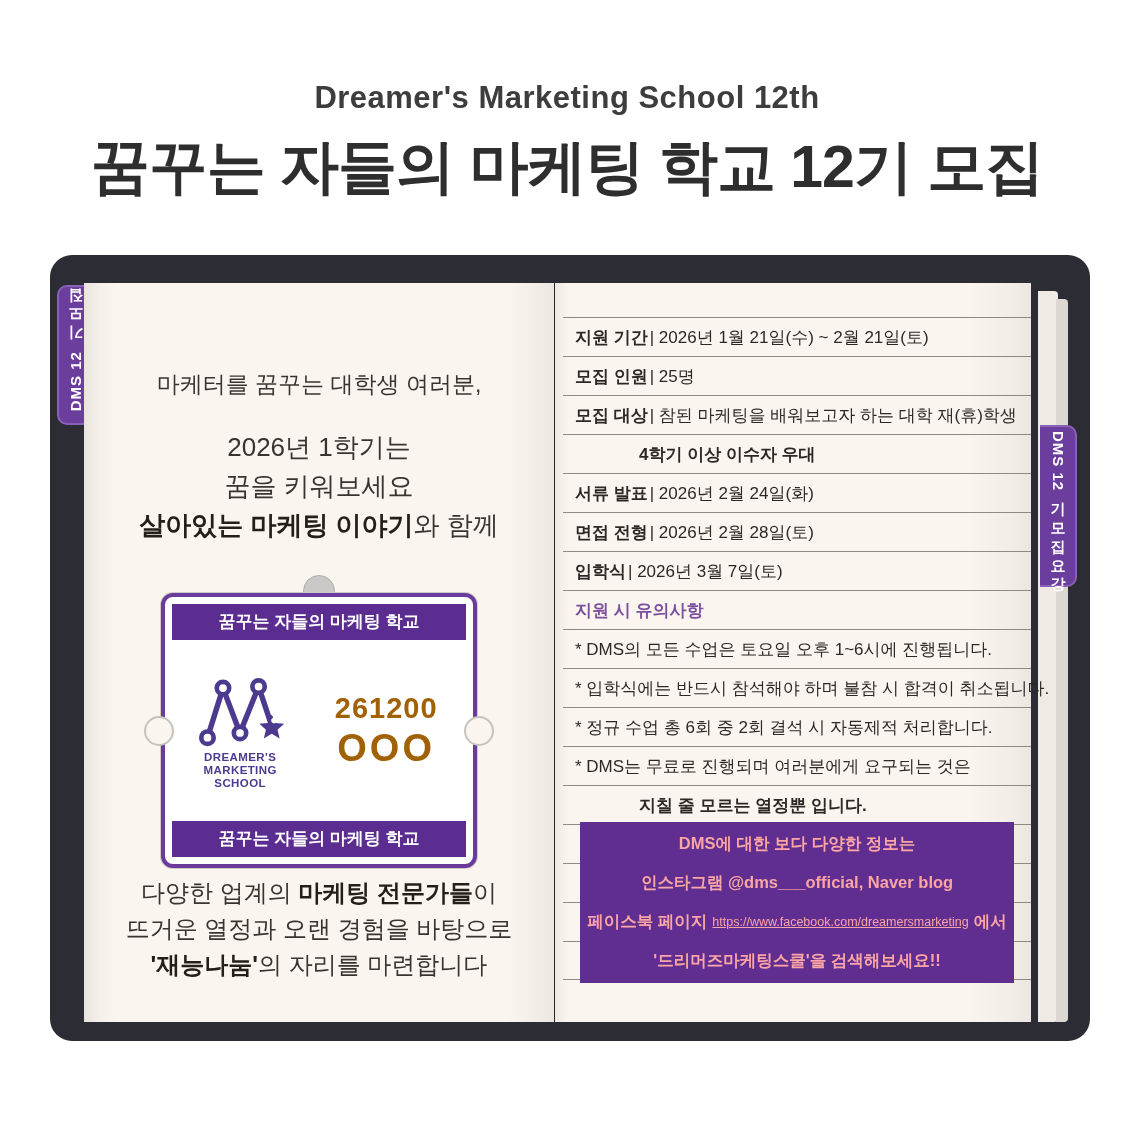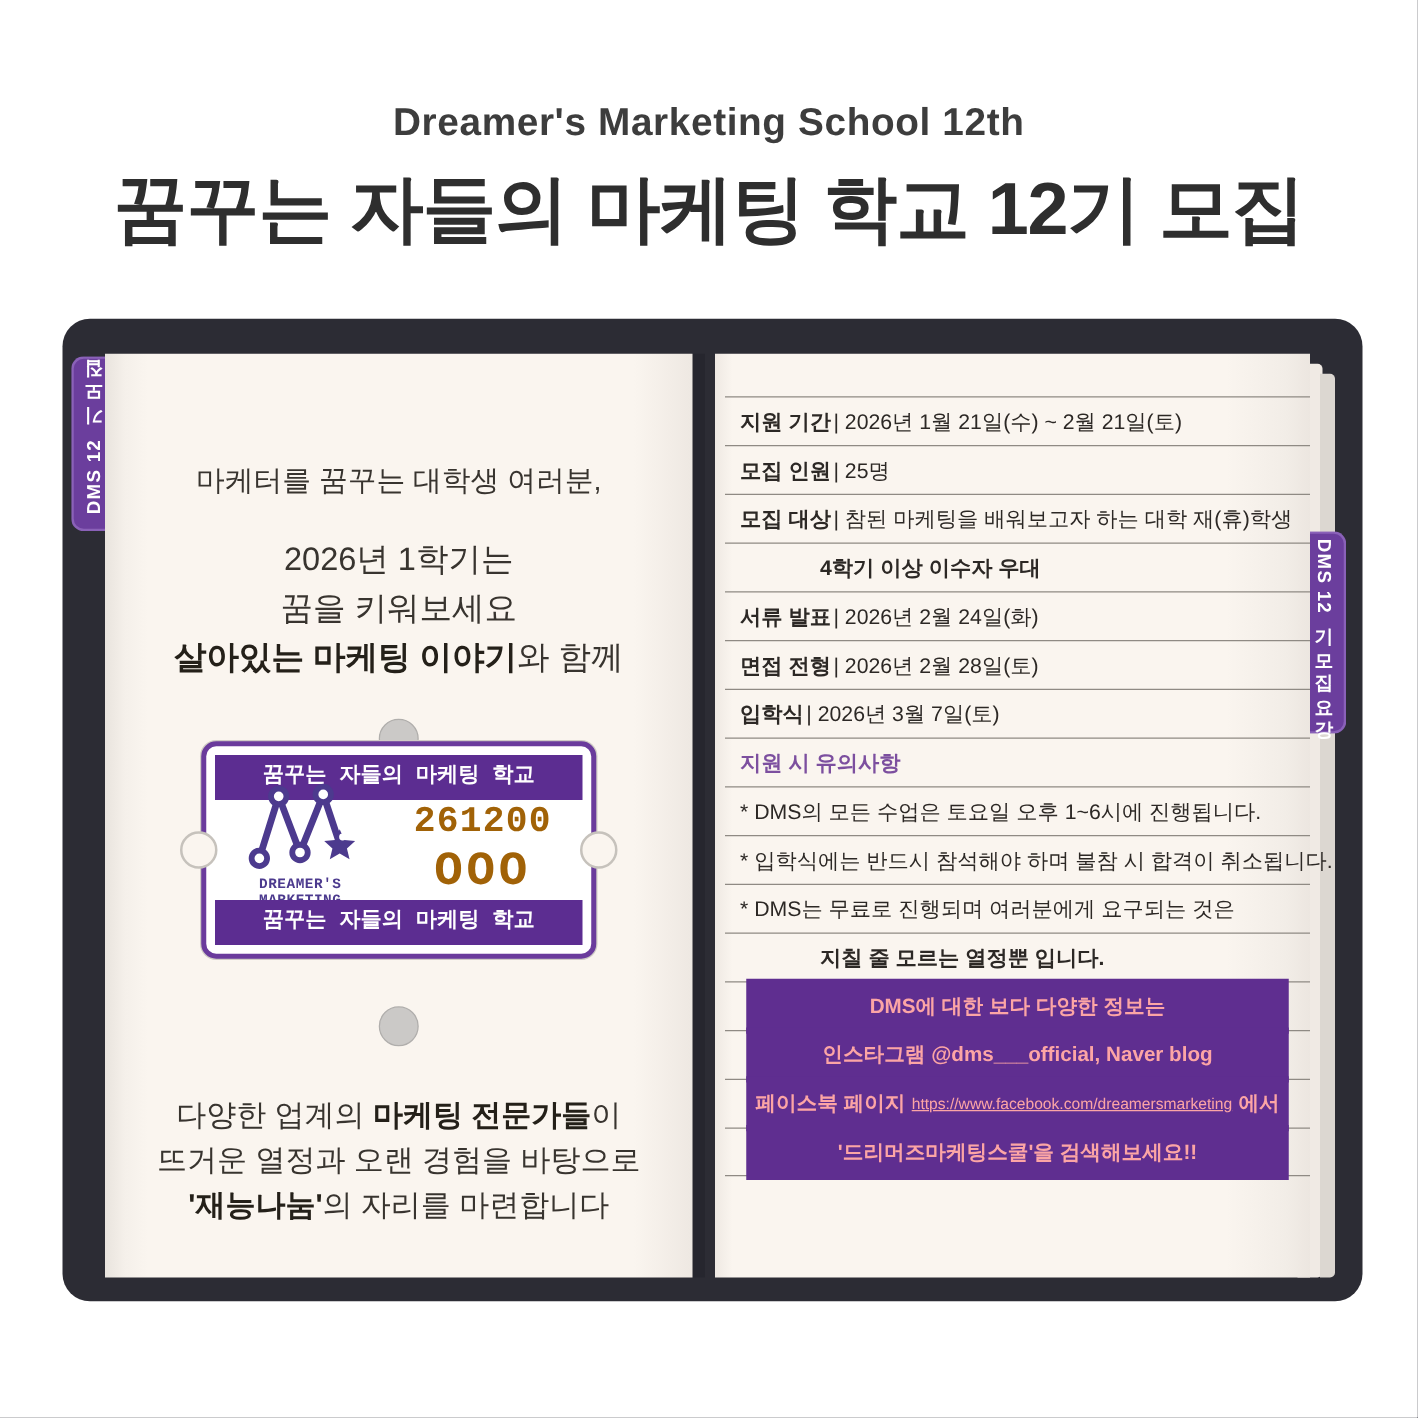--- a/index.html
+++ b/index.html
@@ -30,35 +30,35 @@
                background:#6b3e9d; border:2px solid #8a61b8; border-left:none;
                border-radius:0 10px 10px 0; display:flex; align-items:center; justify-content:center; }
   .tab-right span { writing-mode:vertical-rl; color:#fff; font-size:15px; font-weight:600;
                     letter-spacing:1px; white-space:nowrap; }
 
   .spine { position:absolute; left:504px; top:28px; width:10px; height:739px;
            background:#26262e; z-index:2; }
 
   .page-left { position:absolute; left:34px; top:28px; width:470px; height:739px; z-index:2;
                background:linear-gradient(90deg,#e9e4de 0,#f5f0ea 16px,#faf5ef 34px,#faf5ef 90%,#eee8e2 100%); }
-  .page-right { position:absolute; left:522px; top:28px; width:476px; height:739px; z-index:2;
+  .page-right { position:absolute; left:505px; top:28px; width:476px; height:739px; z-index:2;
                 background:linear-gradient(90deg,#efe9e3 0,#faf5ef 14px,#faf5ef 86%,#f2ede7 96%,#ece6e0 100%); }
 
   
   .lp-intro1 { margin-top:86px; text-align:center; font-size:23px; color:#38342f; font-weight:500; }
   .lp-intro2 { margin-top:28px; text-align:center; font-size:26px; color:#38342f; line-height:1.5; font-weight:500; }
   .lp-intro2 b, .lp-outro b { font-weight:800; color:#242019; }
 
   .ticket-wrap { position:relative; width:324px; margin:40px auto 0; height:242px; }
   .punch { position:absolute; left:50%; transform:translateX(-50%); width:32px; height:32px;
            border-radius:50%; background:#cbc9c7; border:1px solid #b0aeac; z-index:0; }
   .punch-top { top:-10px; } .punch-bottom { bottom:-10px; }
-  .ticket { position:absolute; left:4px; top:8px; width:316px; height:174px; z-index:1;
+  .ticket { position:absolute; left:4px; top:8px; width:316px; height:275px; z-index:1;
             background:#ffffff; border:4px solid #6a3b9c; border-radius:12px;
-            box-shadow:0 0 0 1px #cfcbc5;font-family:Liberation Mono, monospace; }
+            box-shadow:0 0 0 1px #cfcbc5; }
   .notch { position:absolute; top:50%; transform:translateY(-50%); width:30px; height:30px;
            border-radius:50%; background:#faf5ef; border:2px solid #c6c2bc; z-index:3; }
   .notch-left { left:-21px; } .notch-right { right:-21px; }
   .ticket-band { position:absolute; left:7px; right:7px; height:36px; background:#5c2d91;
                  color:#fff; font-size:17px; font-weight:700; text-align:center; line-height:36px; }
   .band-top { top:7px; } .band-bottom { bottom:7px; }
   .ticket-mid { position:absolute; top:50px; bottom:50px; left:8px; right:8px;
                 display:flex; align-items:center; }
   .logo-box { width:46%; text-align:center; }
   .logo-text { font-size:11.5px; font-weight:700; color:#4c3a8e; line-height:1.15; letter-spacing:0.4px; }
@@ -182,20 +182,21 @@
           <span class="lbl">면접 전형</span>
           <span class="val">| 2026년 2월 28일(토)</span>
         </div>
         <div class="row">
           <span class="lbl">입학식</span>
           <span class="val"> | 2026년 3월 7일(토)</span>
         </div>
         <div class="row section">지원 시 유의사항</div>
         <div class="row note">* DMS의 모든 수업은 토요일 오후 1~6시에 진행됩니다.</div>
         <div class="row note">* 입학식에는 반드시 참석해야 하며 불참 시 합격이 취소됩니다.</div>
+        <div class="row note">* 정규 수업 총 6회 중 2회 결석 시 자동제적 처리합니다.</div>
         <div class="row note">* DMS는 무료로 진행되며 여러분에게 요구되는 것은</div>
         <div class="row indent">지칠 줄 모르는 열정뿐 입니다.</div>
 
         <div class="row banner">
           <div class="banner-bar">DMS에 대한 보다 다양한 정보는</div>
         </div>
         <div class="row banner">
           <div class="banner-bar">인스타그램 @dms___official, Naver blog</div>
         </div>
         <div class="row banner">

